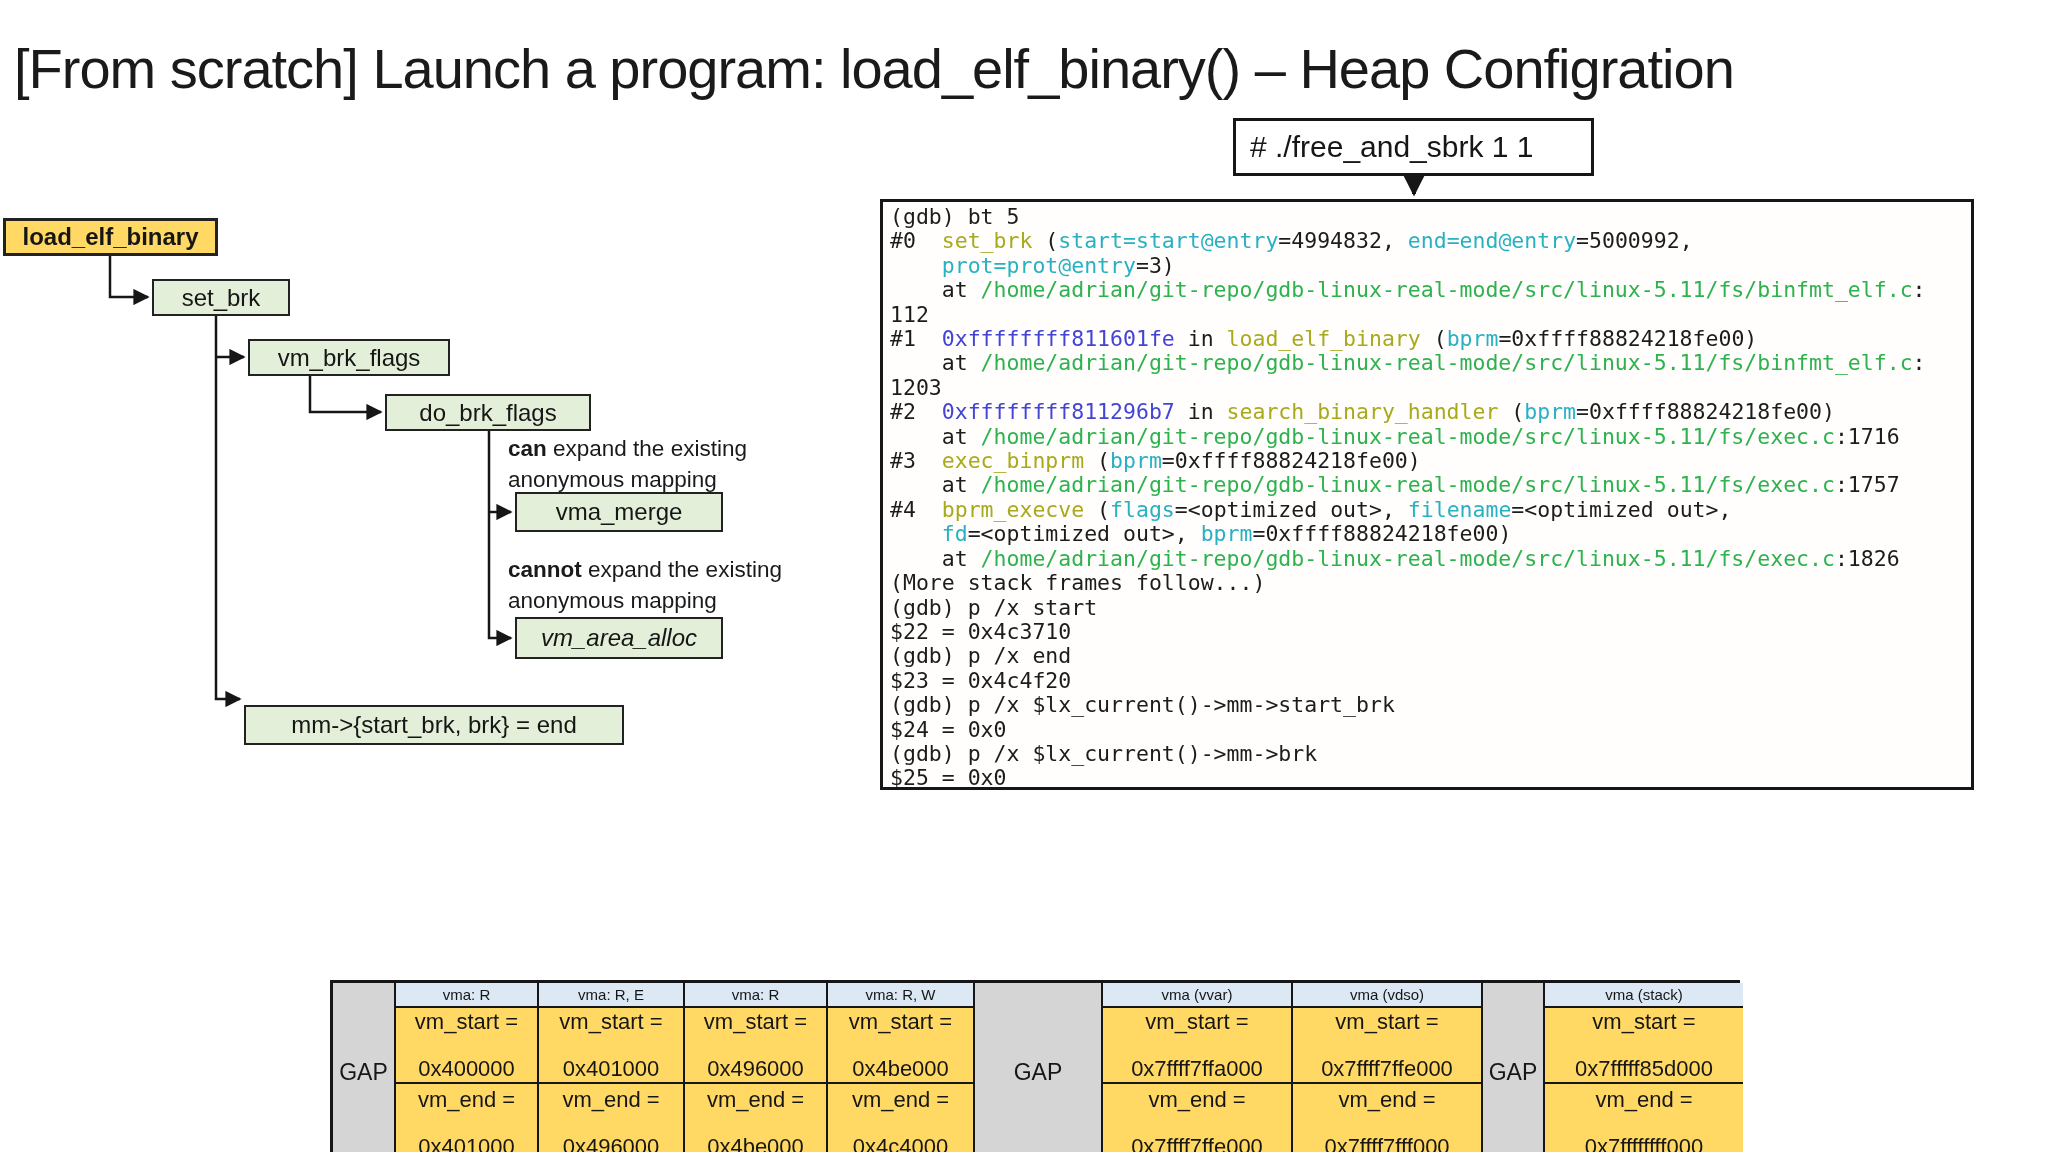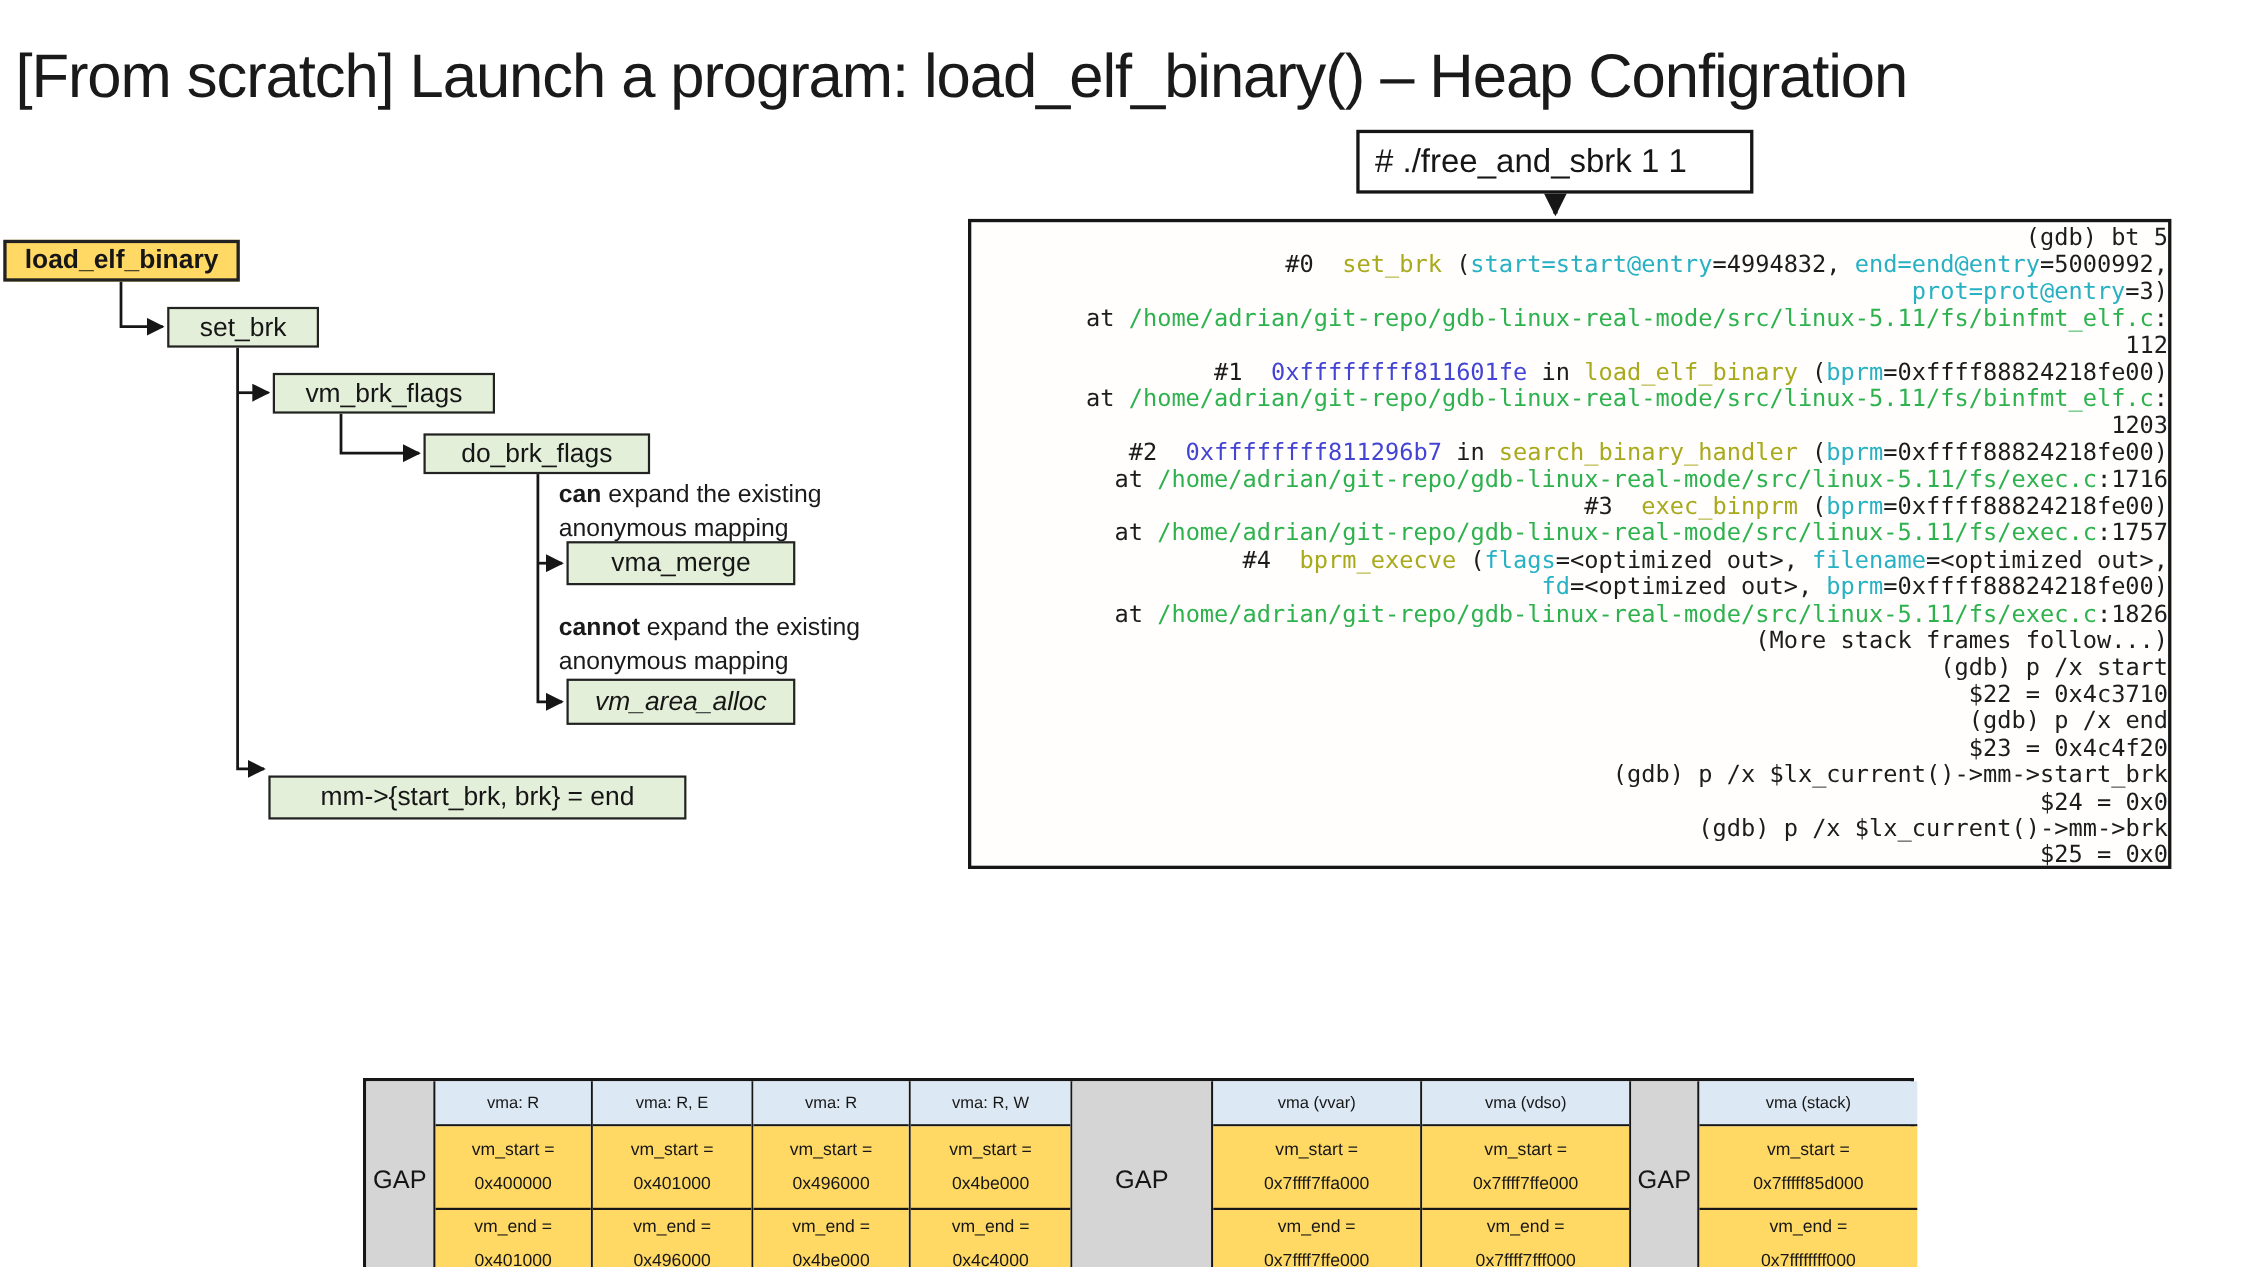--- a/index.html
+++ b/index.html
@@ -26,37 +26,37 @@
   .annotation b{font-weight:bold;}
   #connector-layer{position:absolute;left:0;top:0;width:2048px;height:1152px;}
   
   .cmd-box{position:absolute;left:1233px;top:86px;width:361px;height:58px;
            border:3px solid #161616;background:#fff;display:flex;align-items:center;
            padding-left:14px;font-size:30px;box-sizing:border-box;white-space:pre;}
   
   .gdb{position:absolute;left:880px;top:167px;width:1094px;height:591px;
        border:3.5px solid #161616;background:#fffefd;box-sizing:border-box;
        font-family:"DejaVu Sans Mono",monospace;font-size:21.5px;line-height:24.4px;
-       padding:3px 0 0 7px;overflow:hidden;text-align:right;}
+       padding:3px 0 0 7px;overflow:hidden;}
   .gdb-line{white-space:pre;}
   .c-k{color:#1c1c1c;} .c-y{color:var(--gdb-func);} .c-c{color:var(--gdb-var);}
   .c-g{color:var(--gdb-path);} .c-b{color:var(--gdb-addr);}
   
   .mem-table{position:absolute;left:330px;top:948px;width:1410px;height:185px;
              display:flex;border:3px solid #161616;box-sizing:border-box;}
   .col{box-sizing:border-box;border-right:2.5px solid #161616;display:flex;
        flex-direction:column;flex:none;}
   .col:last-child{border-right:none;}
   .col.gap{background:var(--gap-gray);align-items:center;justify-content:center;
            font-size:23px;}
   .col .hdr{height:41px;background:var(--hdr-blue);display:flex;align-items:center;
             justify-content:center;font-size:15px;border-bottom:2.5px solid #161616;
             box-sizing:border-box;}
   .col .cell{background:var(--gold);display:flex;flex-direction:column;align-items:center;
-             justify-content:center;font-size:16px;line-height:31px;box-sizing:border-box;}
+             justify-content:center;font-size:22px;line-height:31px;box-sizing:border-box;gap:16px;}
   .col .cell.start{height:76px;border-bottom:2.5px solid #161616;}
   .col .cell.end{flex:1;}
 </style>
 </head>
 <body>
 
 <div class="stage" style="--gold: #ffd964; --hdr-blue: #dce8f4; --gap-gray: #d5d5d5; --green-box: #e3efd9; --gdb-func: #a9a91c; --gdb-var: #27b1c3; --gdb-path: #2eb24e; --gdb-addr: #4444d4;">
 
   <div class="title">[From scratch] Launch a program: load_elf_binary() – Heap Configration</div>
 

